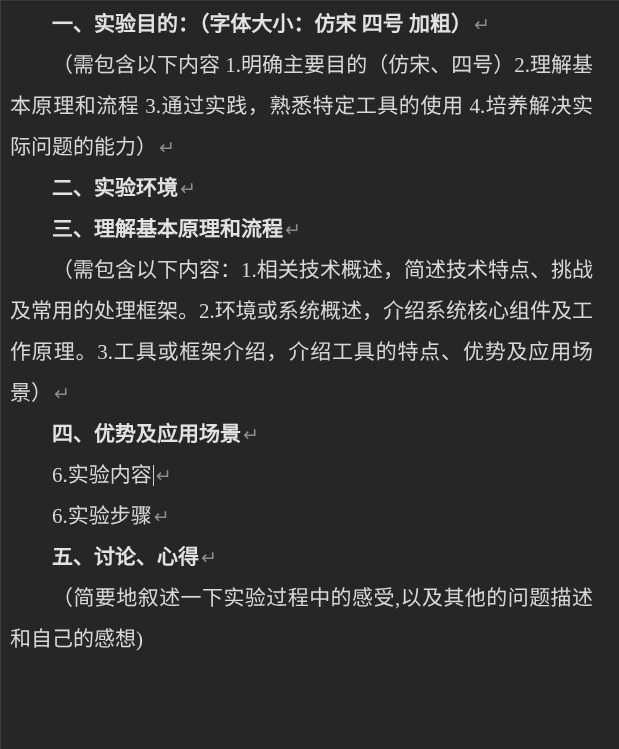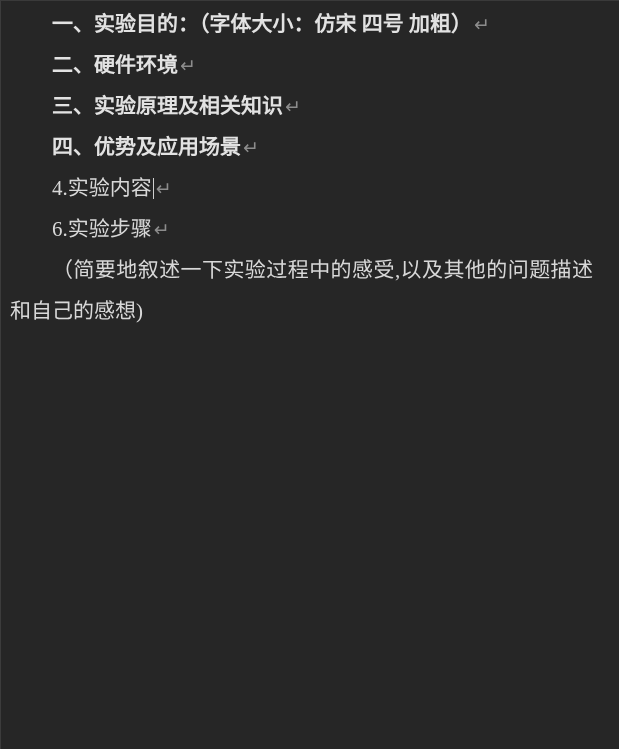--- a/index.html
+++ b/index.html
@@ -50,30 +50,33 @@
     margin-left: 1px;
   }
 </style>
 </head>
 <body>
 
 <div class="doc-page">
 
   <p class="para heading"><span>一、实验目的：（字体大小：仿宋 四号 加粗）</span><span class="mark">↵</span></p>
 
+  <p class="para body"><span>（需包含以下内容 1.明确主要目的（仿宋、四号）2.理解基本原理和流程 3.通过实践，熟悉特定工具的使用 4.培养解决实际问题的能力）</span><span class="mark">↵</span></p>
 
-  <p class="para heading"><span>二、硬件环境</span><span class="mark">↵</span></p>
+  <p class="para heading"><span>二、实验环境</span><span class="mark">↵</span></p>
 
 
-  <p class="para heading"><span>三、实验原理及相关知识</span><span class="mark">↵</span></p>
+  <p class="para heading"><span>三、理解基本原理和流程</span><span class="mark">↵</span></p>
 
+  <p class="para body"><span>（需包含以下内容：1.相关技术概述，简述技术特点、挑战及常用的处理框架。2.环境或系统概述，介绍系统核心组件及工作原理。3.工具或框架介绍，介绍工具的特点、优势及应用场景）</span><span class="mark">↵</span></p>
 
   <p class="para heading"><span>四、优势及应用场景</span><span class="mark">↵</span></p>
 
-  <p class="para body"><span>4.实验内容</span><span class="caret"></span><span class="mark">↵</span></p>
+  <p class="para body"><span>6.实验内容</span><span class="caret"></span><span class="mark">↵</span></p>
 
   <p class="para body"><span>6.实验步骤</span><span class="mark">↵</span></p>
 
 
+  <p class="para heading"><span>五、讨论、心得</span><span class="mark">↵</span></p>
 
   <p class="para body"><span>（简要地叙述一下实验过程中的感受,以及其他的问题描述和自己的感想)</span></p>
 
 </div>
 
 </body></html>

